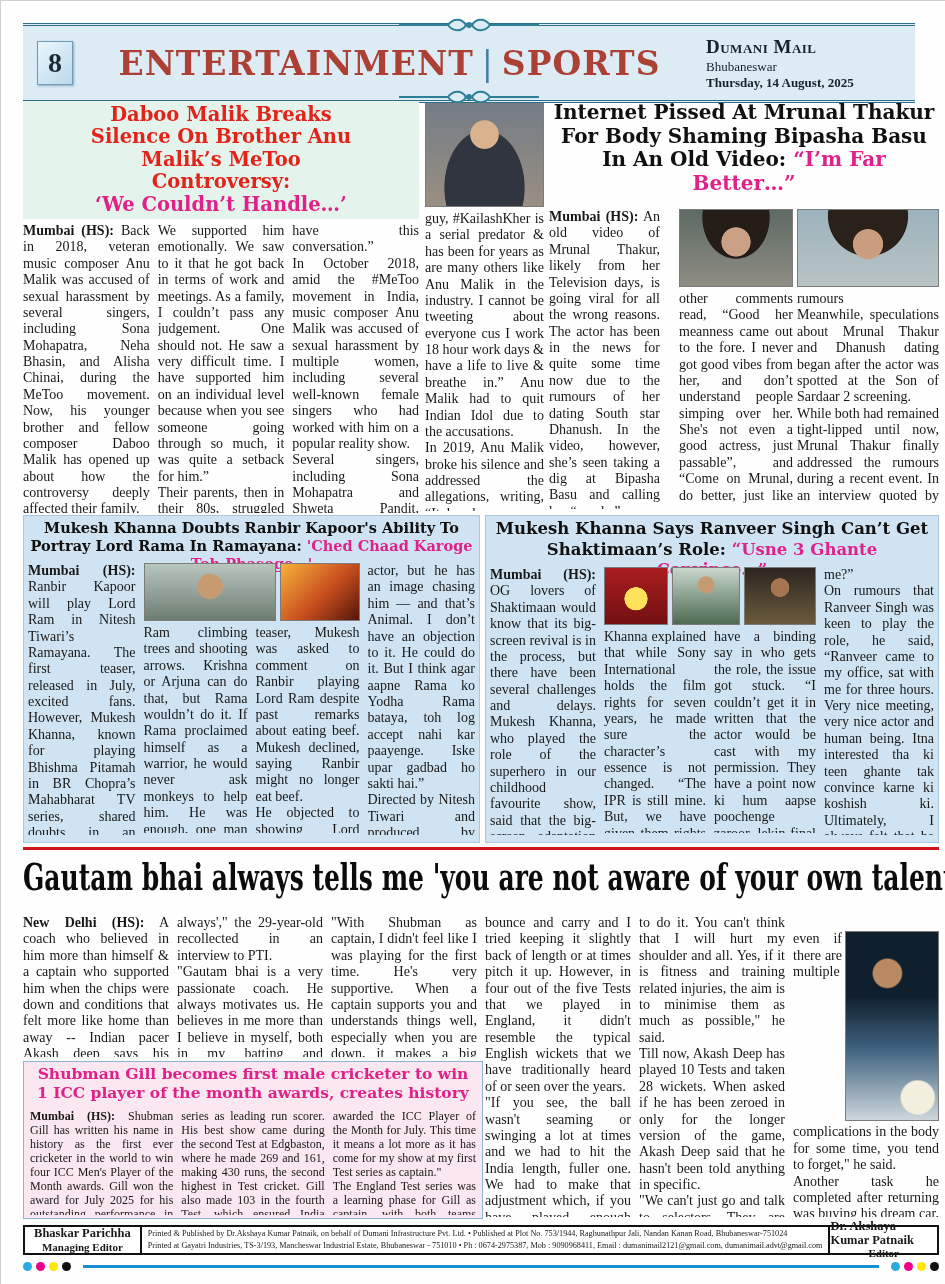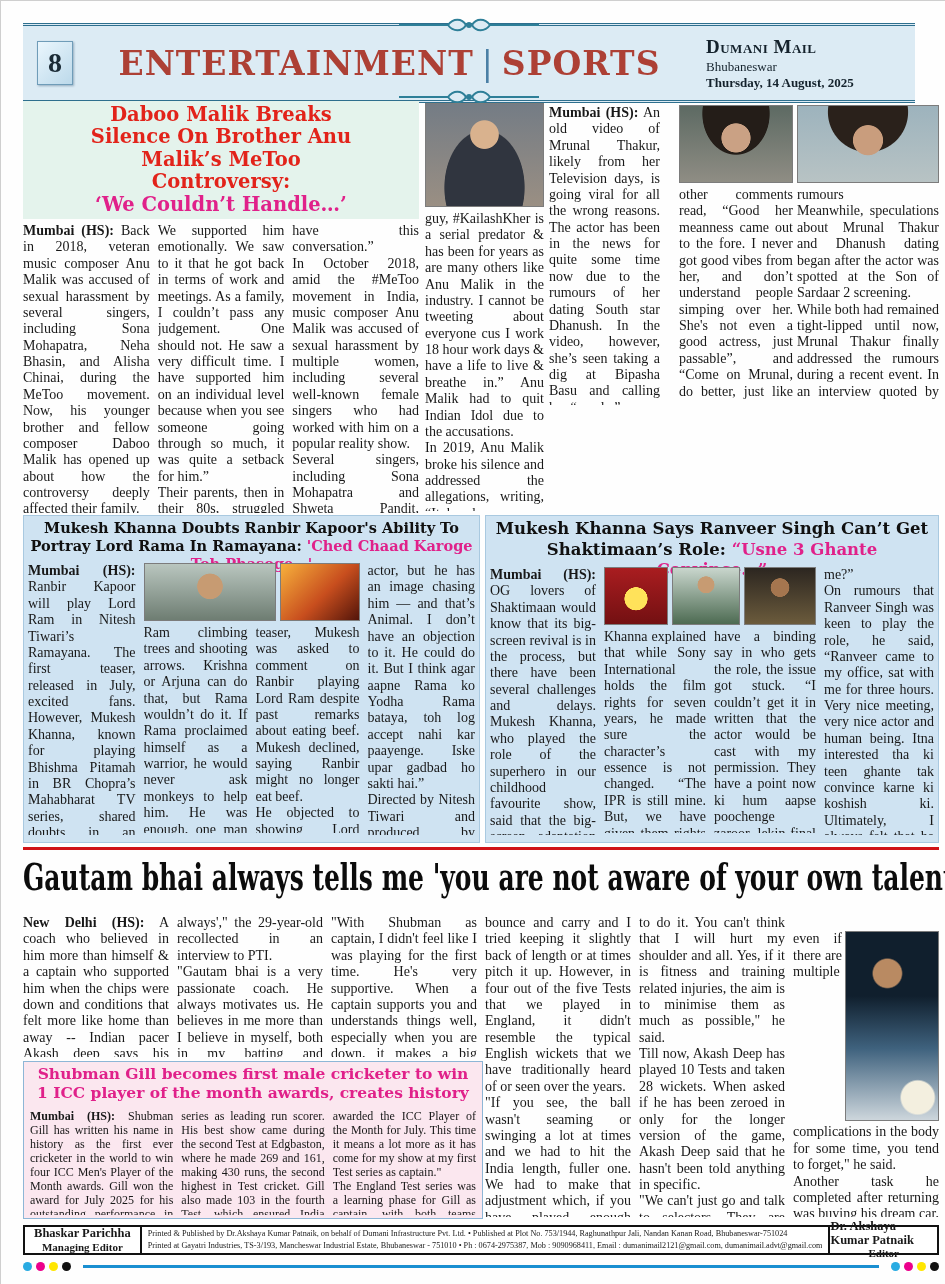--- a/index.html
+++ b/index.html
@@ -197,20 +197,24 @@
     </div>
     <div class="daboo-right">
       <div class="photo ph-daboo-anu"></div>
       <div class="bodycol">guy, #KailashKher is a serial predator &amp; has been for years as are many others like Anu Malik in the industry. I cannot be tweeting about everyone cus I work 18 hour work days &amp; have a life to live &amp; breathe in.” Anu Malik had to quit Indian Idol due to the accusations.
 In 2019, Anu Malik broke his silence and addressed the allegations, writing, “It has been over a year that I have been accused of something that I haven’t done. I have been silent all this while as I was waiting for the truth to surface on its own. But I realise that my silence on the matter has been misconstrued as my weakness.”
 In 2019, Malik briefly returned as a judge on Season 11 but stepped down once again, citing his inability to focus on work. On January 17, 2020, the National Commission for Women closed the case citing insufficient evidence, while noting it could be reopened if new proof came to light.</div>
     </div>
   </section>
 
   <section class="art-mrunal">
+    <div class="mrunal-head">
+      <span>Internet Pissed At Mrunal Thakur For Body Shaming Bipasha Basu In An Old Video:</span>
+      <span class="hl-pink">“I’m Far Better…”</span>
+    </div>
     <div class="mrunal-body">
       <div class="bodycol mcol1"><b>Mumbai (HS):</b> <span>An old video of Mrunal Thakur, likely from her Television days, is going viral for all the wrong reasons. The actor has been in the news for quite some time now due to the rumours of her dating South star Dhanush. In the video, however, she’s seen taking a dig at Bipasha Basu and calling her “manly.”
 “I’m far better than her,” Mrunal is heard saying.
 While sitting for an interview with her Kumkum Bhagya co-star Arjit Taneja, Mrunal asked, “Would you rather marry someone who is more manly with muscles?” Suddenly, she throws shade at Bipasha and says, “Go Marry Bipasha.” She once again repeats that. Mrunal goes on to add, “Listen, I’m far better than her.”
 Reddit calls out Mrunal Thakur for dissing Bipasha Basu
 The internet is quite furious about her pulling another woman down. Reddit is also buzzing with comments about the actor’s undignified conduct. One comment mentioned, “Bruuuh, she said she's better than Bipasha Basu. She stands nowhere remotely close to Bipasha.” Some</span></div>
       <div class="mrunal-right">
         <div class="mrunal-photos">
           <div class="photo ph-mrunal mp1"></div>
           <div class="photo ph-bipasha mp2"></div>

